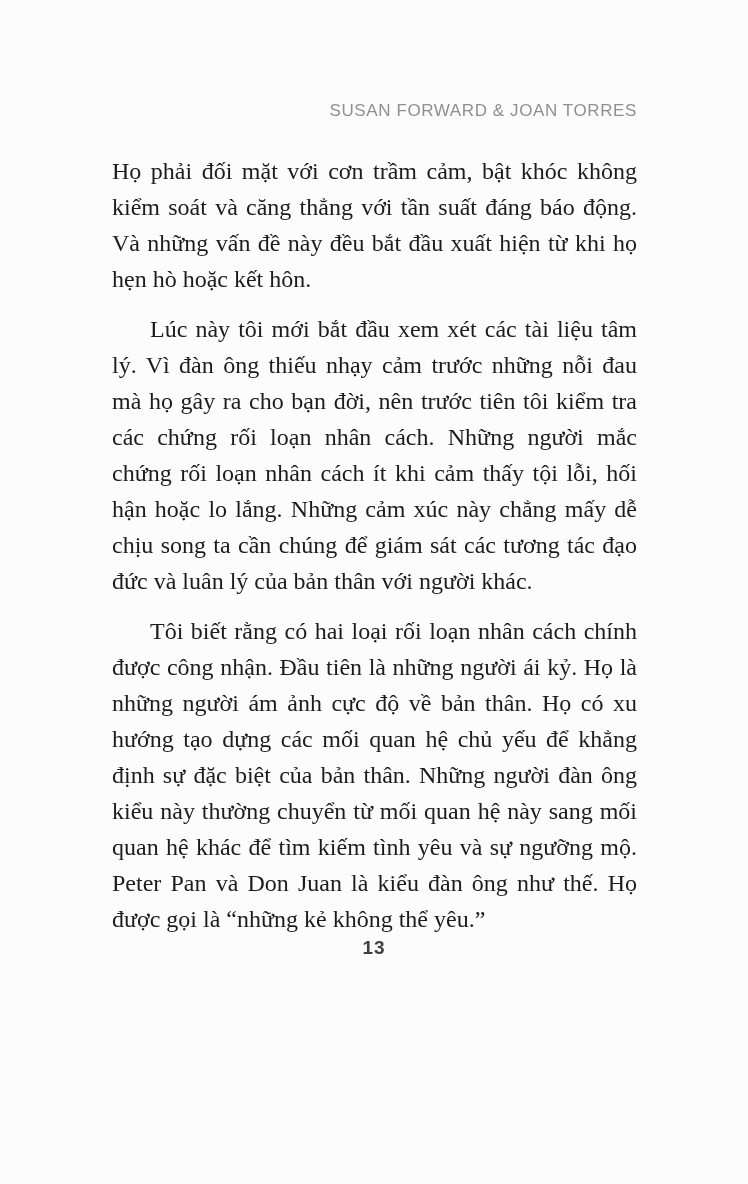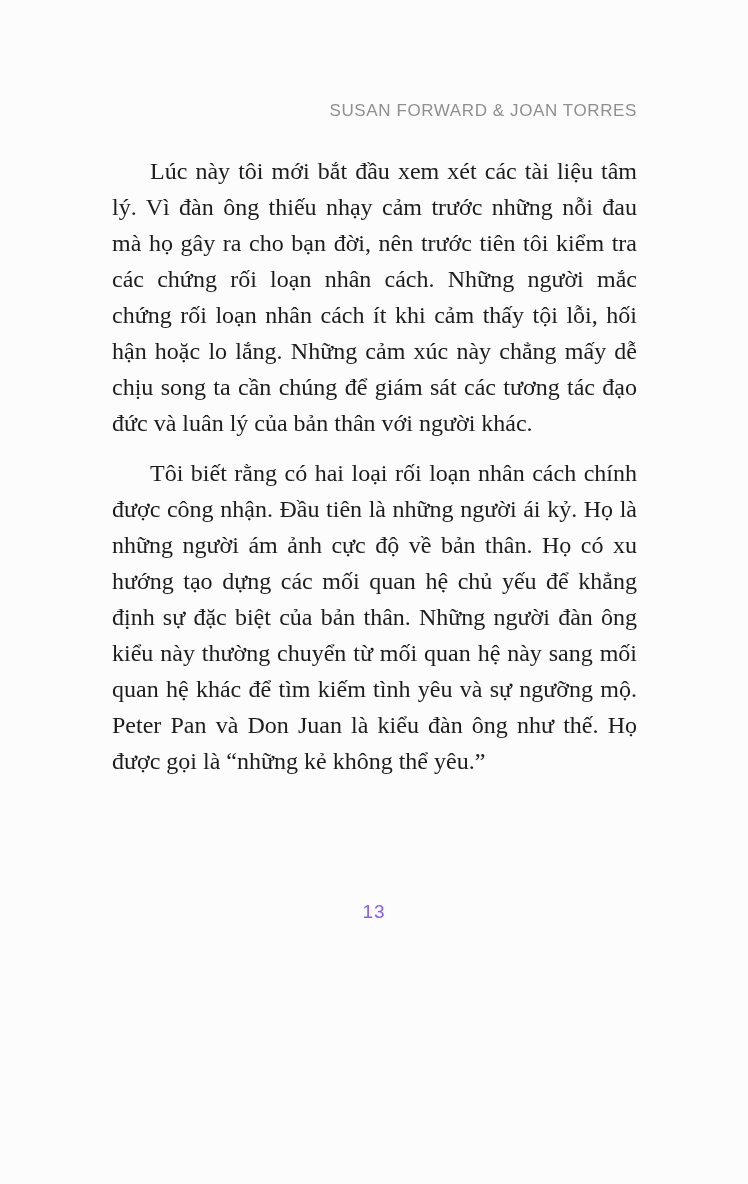--- a/index.html
+++ b/index.html
@@ -45,31 +45,33 @@
   .content p:last-child {
     margin-bottom: 0;
   }
   .page-number {
     margin-top: auto;
     margin-bottom: 78px;
     text-align: center;
     font-family: "Liberation Sans", sans-serif;
     font-size: 19px;
     line-height: 22px;
-    color: #8b5cf6;
+    color: #404040;
     letter-spacing: 1px;
+    font-weight: bold;
   }
 </style>
 </head>
 <body>
 
 <div class="page">
 
   <div class="running-header">SUSAN FORWARD &amp; JOAN TORRES</div>
 
   <div class="content">
+    <p>Họ phải đối mặt với cơn trầm cảm, bật khóc không kiểm soát và căng thẳng với tần suất đáng báo động. Và những vấn đề này đều bắt đầu xuất hiện từ khi họ hẹn hò hoặc kết hôn.</p>
     <p class="indent">Lúc này tôi mới bắt đầu xem xét các tài liệu tâm lý. Vì đàn ông thiếu nhạy cảm trước những nỗi đau mà họ gây ra cho bạn đời, nên trước tiên tôi kiểm tra các chứng rối loạn nhân cách. Những người mắc chứng rối loạn nhân cách ít khi cảm thấy tội lỗi, hối hận hoặc lo lắng. Những cảm xúc này chẳng mấy dễ chịu song ta cần chúng để giám sát các tương tác đạo đức và luân lý của bản thân với người khác.</p>
     <p class="indent">Tôi biết rằng có hai loại rối loạn nhân cách chính được công nhận. Đầu tiên là những người ái kỷ. Họ là những người ám ảnh cực độ về bản thân. Họ có xu hướng tạo dựng các mối quan hệ chủ yếu để khẳng định sự đặc biệt của bản thân. Những người đàn ông kiểu này thường chuyển từ mối quan hệ này sang mối quan hệ khác để tìm kiếm tình yêu và sự ngưỡng mộ. Peter Pan và Don Juan là kiểu đàn ông như thế. Họ được gọi là “những kẻ không thể yêu.”</p>
   </div>
 
   <div class="page-number">13</div>
 
 </div>
 
 </body></html>

